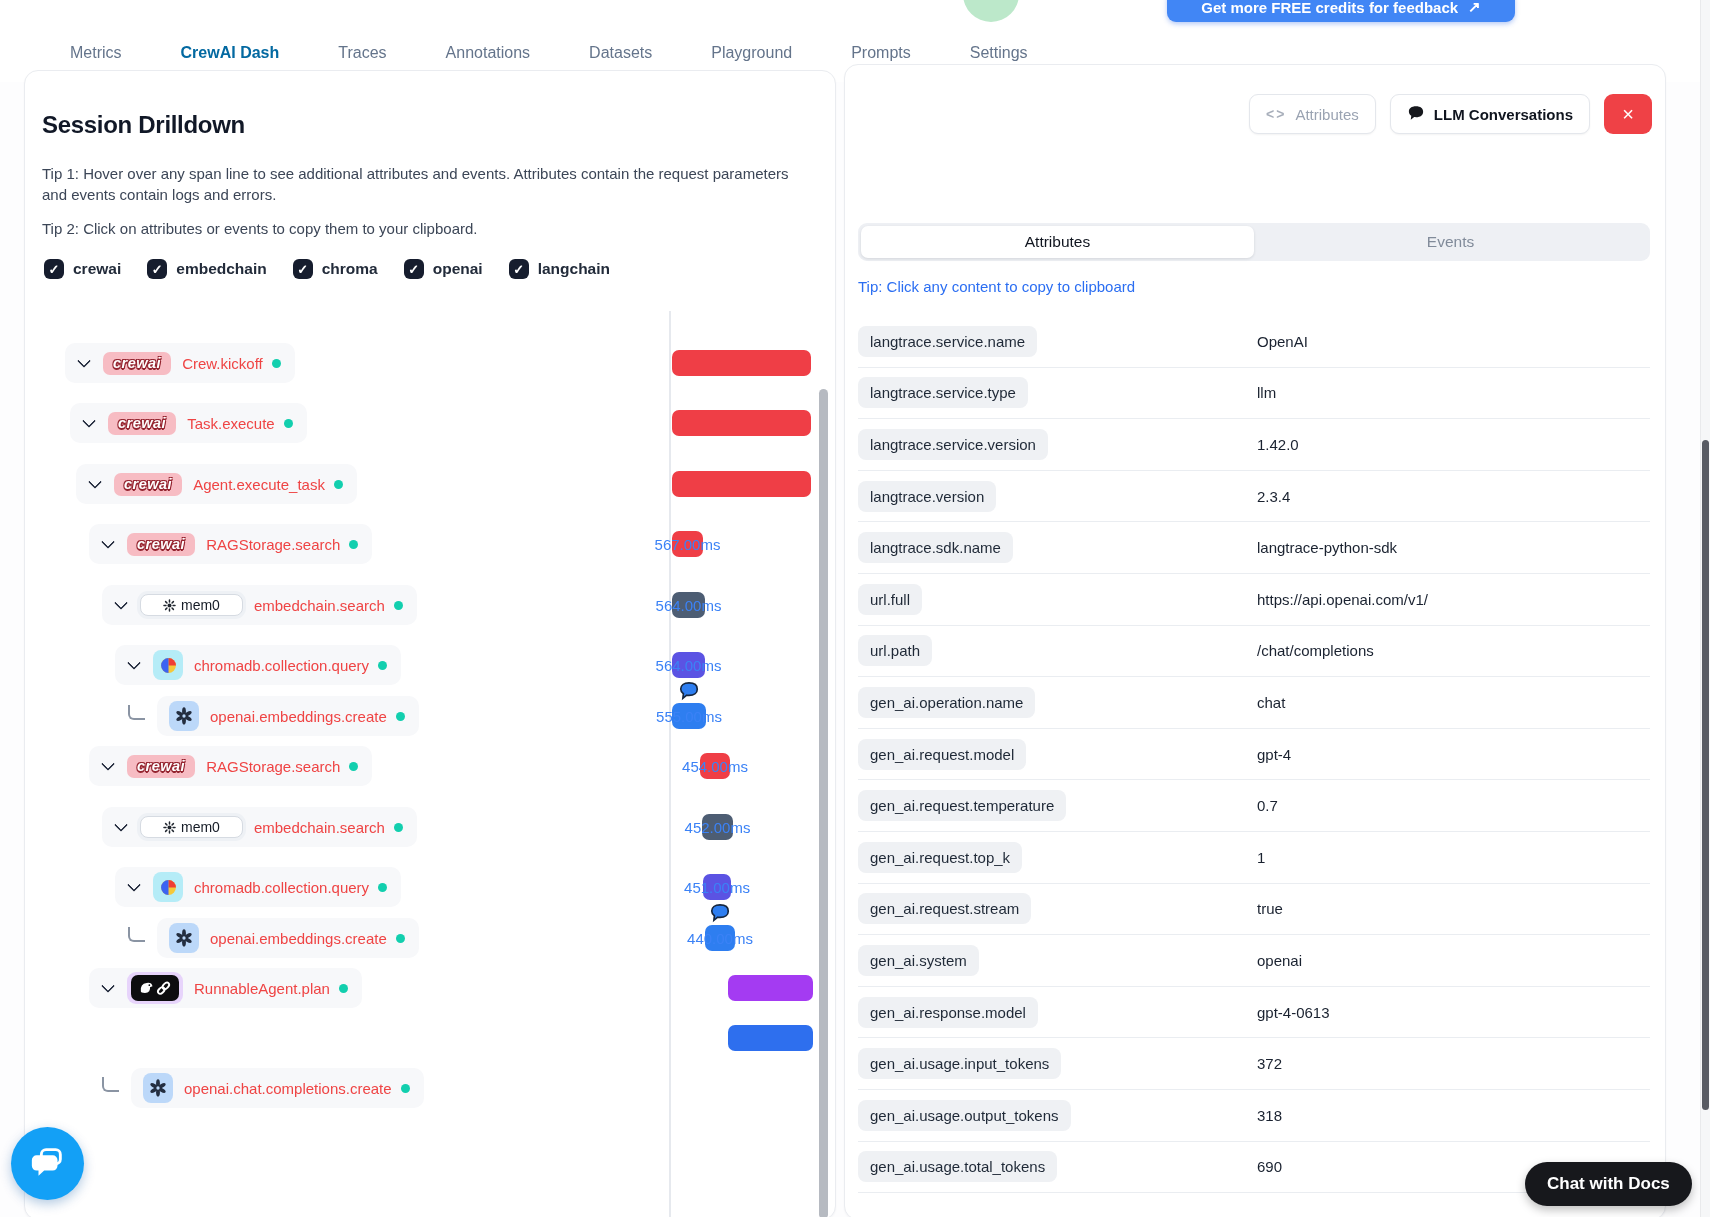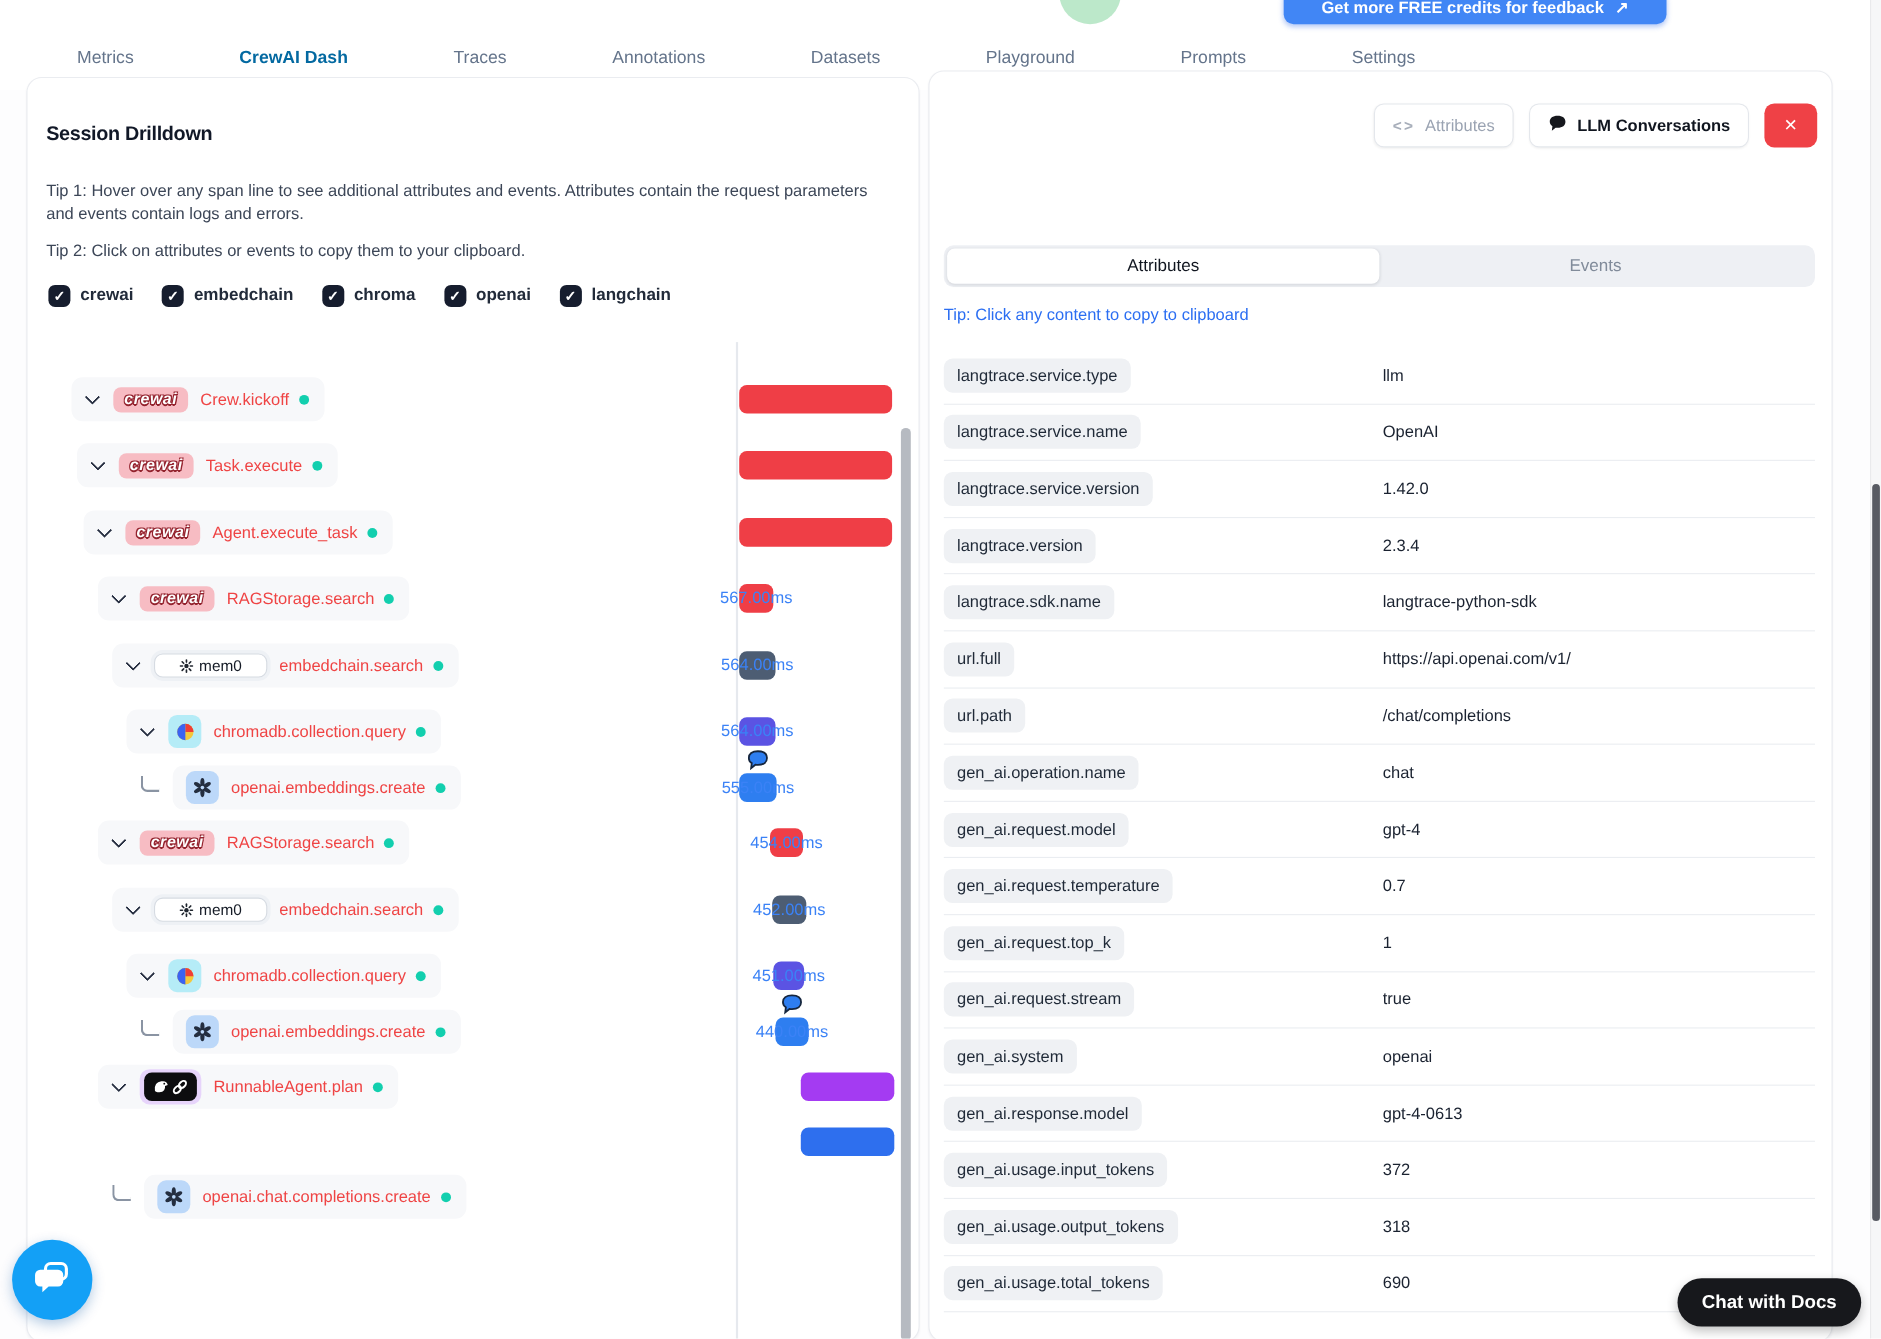--- a/index.html
+++ b/index.html
@@ -7,35 +7,35 @@
   body { font-family:"Liberation Sans", sans-serif; color:#1a2230; }
   .page { position:relative; width:1710px; height:1217px; overflow:hidden; background:#fdfdfe; }
 
   
   .topbar { position:absolute; left:0; top:0; width:1710px; height:82px; background:#fff; }
   .avatar { position:absolute; left:963px; top:-34px; width:56px; height:56px; border-radius:50%; background:#bce8ca; }
   .credits-btn { position:absolute; left:1167px; top:-10px; width:348px; height:32px; border:none;
     border-radius:9px; background:#4186f5; color:#fff; font-family:inherit; font-size:15px; font-weight:700;
     display:flex; align-items:flex-end; justify-content:center; gap:10px; padding-bottom:6px; cursor:pointer;
     box-shadow:0 2px 5px rgba(40,100,230,.35); }
-  .nav { position:absolute; left:70px; top:30px; height:46px; display:flex; align-items:center; gap:96px; }
+  .nav { position:absolute; left:70px; top:30px; height:46px; display:flex; align-items:center; gap:59px; }
   .nav-item { position:relative; background:none; border:none; font-family:inherit; font-size:16px; font-weight:500;
     color:#64748b; cursor:pointer; height:46px; }
   .nav-item.active { color:#0369a1; font-weight:700; }
   .nav-item.active::after { content:""; position:absolute; left:-20px; right:-20px; bottom:0; height:3px;
     background:#141922; border-radius:2px; }
 
   
   .card { position:absolute; background:#fff; border:1px solid #eaecf0; border-radius:14px;
     box-shadow:0 1px 2px rgba(16,24,40,.04); }
   .left-card  { left:24px; top:70px; width:812px; height:1150px; }
   .right-card { left:844px; top:64px; width:822px; height:1156px; }
 
   
-  .lc-title { position:absolute; left:17px; top:40px; font-size:18px; font-weight:700; color:#111827; letter-spacing:-.3px; }
+  .lc-title { position:absolute; left:17px; top:40px; font-size:24px; font-weight:700; color:#111827; letter-spacing:-.3px; }
   .lc-tips { position:absolute; left:17px; top:92px; width:768px; font-size:15px; line-height:1.42; color:#3c4657; }
   .lc-tip2 { margin-top:12px; }
   .filters { position:absolute; left:19px; top:188px; display:flex; align-items:center; gap:26px; }
   .filter-item { display:flex; align-items:center; gap:9px; cursor:pointer; }
   .checkbox { width:20px; height:20px; border-radius:6px; background:#161d2e; color:#fff; font-size:13px; font-weight:700;
     display:flex; align-items:center; justify-content:center; }
   .filter-label { font-size:15.5px; font-weight:700; color:#222b3a; }
 
   .tree-layer { position:absolute; inset:0; overflow:hidden; border-radius:14px; }
   .gridline { position:absolute; left:644px; top:240px; bottom:0; width:2px; background:#e6e9ee; z-index:0; }
@@ -391,26 +391,26 @@
         <span>×</span>
       </button>
     </div>
     <div class="tab-bar">
         <div class="tab-cell active">Attributes</div>
         <div class="tab-cell">Events</div>
       </div>
     <div class="rc-tip">Tip: Click any content to copy to clipboard</div>
     <div class="attr-list">
         <div class="attr-row">
+          <div class="attr-key-wrap"><span class="attr-key">langtrace.service.name</span></div>
+          <span class="attr-value">OpenAI</span>
+        </div>
+        <div class="attr-row">
           <div class="attr-key-wrap"><span class="attr-key">langtrace.service.type</span></div>
           <span class="attr-value">llm</span>
-        </div>
-        <div class="attr-row">
-          <div class="attr-key-wrap"><span class="attr-key">langtrace.service.name</span></div>
-          <span class="attr-value">OpenAI</span>
         </div>
         <div class="attr-row">
           <div class="attr-key-wrap"><span class="attr-key">langtrace.service.version</span></div>
           <span class="attr-value">1.42.0</span>
         </div>
         <div class="attr-row">
           <div class="attr-key-wrap"><span class="attr-key">langtrace.version</span></div>
           <span class="attr-value">2.3.4</span>
         </div>
         <div class="attr-row">

